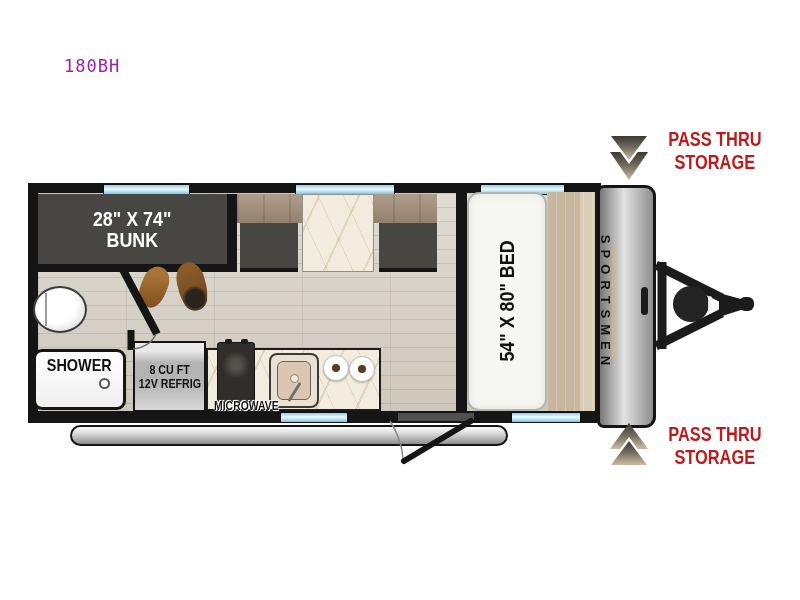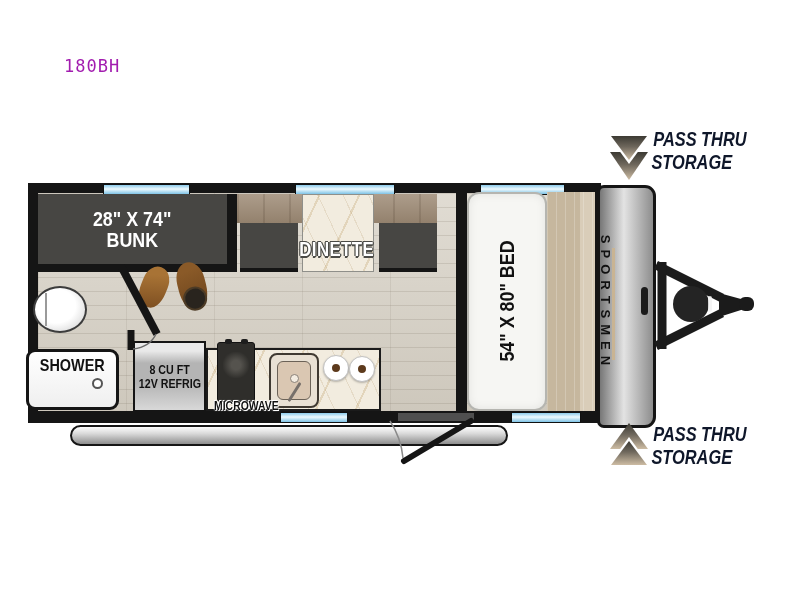--- a/index.html
+++ b/index.html
@@ -62,21 +62,21 @@
     background:linear-gradient(160deg,#a87335 25%,#7a4c20);}
   .boot2{left:178px;top:262px;width:28px;height:48px;transform:rotate(-14deg);
     background:linear-gradient(170deg,#8a5a28 20%,#6b431c);}
   .boot-sole{position:absolute;bottom:-1px;left:2px;width:24px;height:24px;border-radius:50%;
     background:#29241e;border:2px solid #4c3b26;box-sizing:border-box;}
 
   
   .toilet{left:33px;top:286px;width:54px;height:47px;border-radius:50%;border:2px solid #3c3c3c;box-sizing:border-box;
     background:radial-gradient(ellipse at 42% 42%,#ffffff 48%,#e6e6e6 72%,#c6c6c6 100%);}
   .toilet-seam{position:absolute;left:10px;top:5px;bottom:5px;width:2px;background:#9a9a9a;}
-  .shower{left:26px;top:349px;width:93px;height:61px;border:3px solid #151515;border-radius:9px;box-sizing:border-box;
+  .shower{left:33px;top:349px;width:93px;height:61px;border:3px solid #151515;border-radius:9px;box-sizing:border-box;
     background:linear-gradient(180deg,#ffffff,#efefef);display:flex;justify-content:center;}
   .shower-label{margin-top:4px;font-weight:bold;font-size:17px;color:#111;transform:scaleX(.85);white-space:nowrap;}
   .shower-drain{position:absolute;right:13px;top:26px;width:11px;height:11px;border:2.5px solid #555;border-radius:50%;box-sizing:border-box;background:#fff;}
 
   
   .fridge{left:133px;top:341px;width:73px;height:71px;border:2px solid #151515;box-sizing:border-box;
     background:linear-gradient(180deg,#e9e9e9 0 12%,#b4b4b4 30% 60%,#d8d8d8 100%);
     display:flex;flex-direction:column;align-items:center;justify-content:center;}
   .fridge span{display:inline-block;font-weight:bold;font-size:13px;line-height:14px;color:#111;transform:scaleX(.82);white-space:nowrap;}
   .counter{left:206px;top:348px;width:175px;height:63px;border:2px solid #1b1b1b;box-sizing:border-box;}
@@ -106,21 +106,21 @@
     background:linear-gradient(90deg,#c6b79e 0 68%,#d9cdb9 68% 100%);}
   .platform:after{content:"";position:absolute;inset:0;background:repeating-linear-gradient(90deg,rgba(255,255,255,.22) 0 1px,transparent 1px 9px);}
 
   
   .awning-tube{left:70px;top:425px;width:438px;height:21px;border:2px solid #151515;border-radius:11px;box-sizing:border-box;
     background:linear-gradient(180deg,#fdfdfd,#d8d8d8 40%,#8e8e8e 100%);}
   .awning-label{left:148px;top:447px;width:195px;text-align:center;}
   .awning-label span{display:inline-block;font-weight:bold;font-size:21px;color:#111;transform:scaleX(.85);white-space:nowrap;}
 
   
-  .stg-text{width:150px;color:#0f172a;font-style:italic;}
+  .stg-text{width:150px;text-align:center;color:#b91c1c;}
   .stg-text div{line-height:21px;}
   .stg-text span{display:inline-block;font-weight:bold;font-size:21px;transform:scaleX(.78);white-space:nowrap;}
   .stg-top{left:640px;top:128px;} .stg-bottom{left:640px;top:423px;}
   .tri{position:absolute;}
   .tri-down{clip-path:polygon(0 0,100% 0,50% 100%);}
   .tri-up{clip-path:polygon(50% 0,100% 100%,0 100%);}
   .tri-grad{background:linear-gradient(180deg,#3c3a33 0%,#6e675c 45%,#cdbca3 100%);}
   .arrow-box{width:44px;height:50px;}
   .arrow-top{left:607px;top:134px;} .arrow-bottom{left:607px;top:421px;}
   .wrap-white{background:#fff;}
@@ -152,23 +152,20 @@
 
   <div class="abs bunk">
     <span>28" X 74"</span>
     <span>BUNK</span>
   </div>
 
   <div class="abs backrest"></div>
   <div class="abs seat seat-left"></div>
   <div class="abs seat seat-right"></div>
   <div class="abs dinette-table marble"></div>
-  <div class="abs dinette-label label-static">
-    <span>DINETTE</span>
-  </div>
 
   <div class="abs boot boot1"></div>
   <div class="abs boot boot2">
     <div class="boot-sole"></div>
   </div>
 
   <div class="abs toilet">
     <div class="toilet-seam"></div>
   </div>
   <div class="abs shower">

